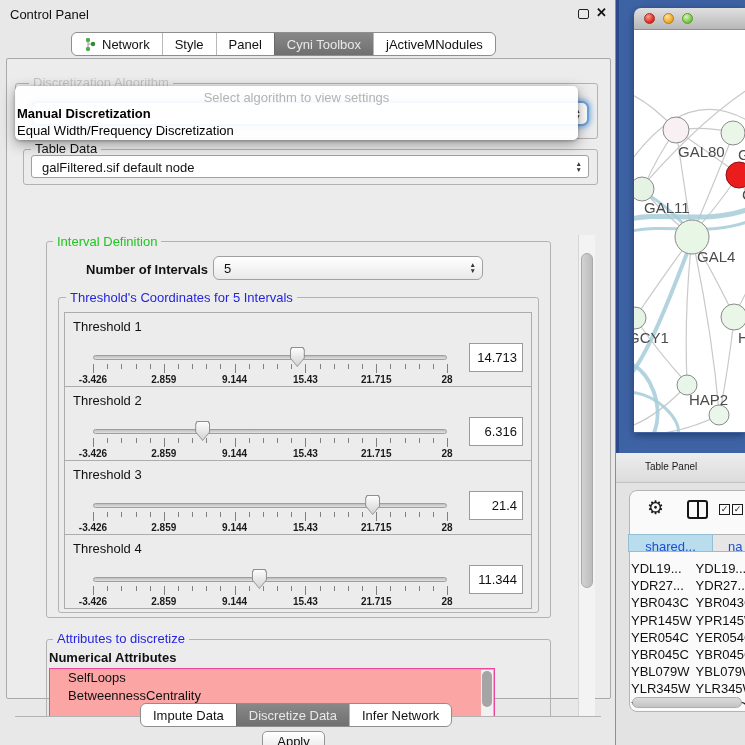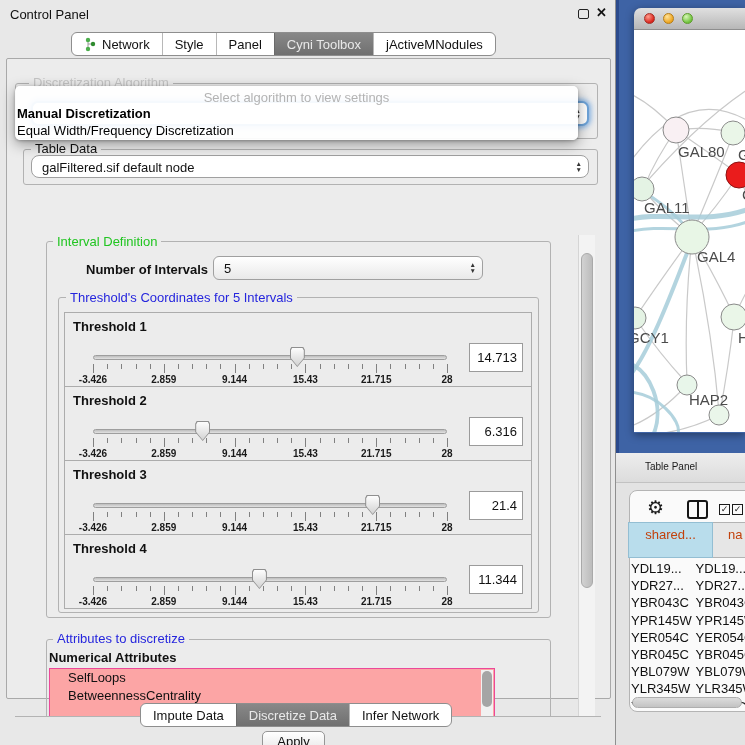--- a/index.html
+++ b/index.html
@@ -30,21 +30,21 @@
 
   .group { position:absolute; border:1px solid #b2b2b2; border-radius:3px; }
   .group-title { position:absolute; font-size:13px; line-height:13px;
     background:#ececec; padding:0 4px; color:#111; z-index:2; }
   .group-title.green { color:#21c521; }
   .group-title.blue  { color:#2525dd; }
   .group-title.washed { color:#c4c4c4; z-index:1; }
 
   
   .combo { position:absolute; background:#fff; border:1px solid #a0a0a0;
-    border-radius:8px; font-size:13px; color:#111; }
+    border-radius:3px; font-size:13px; color:#111; }
   .combo .val { position:absolute; left:10px; top:50%; transform:translateY(-50%); }
   .stepper { position:absolute; right:6px; top:50%; transform:translateY(-50%); text-align:center; }
   .stepper i { display:block; font-style:normal; font-size:6.5px; line-height:6px; color:#333; }
   .algo-combo { left:30px; top:100px; width:558px; height:25px; z-index:5;
     border:2px solid #6ea3d8; box-shadow:0 0 5px 2px rgba(110,165,225,.8); border-radius:7px; }
   .td-combo { left:30px; top:154px; width:558px; height:23px; }
   .mac-combo { background:linear-gradient(#ffffff,#e9e9e9); border-radius:6px; }
 
   
   .popup { position:absolute; left:14px; top:85px; width:563px; height:54px; z-index:40;
@@ -56,21 +56,21 @@
   .popup-opt.bold { font-weight:bold; }
 
   
   .scrollarea { position:absolute; left:14px; top:186px; width:586px; height:482px;
     overflow:hidden; border-bottom:1px solid #b3b3b3;margin-top:48px; }
   .lbl-bold { position:absolute; font-size:13px; font-weight:bold; color:#111; }
 
   .threshold-box { position:absolute; left:49px; width:468px; height:75px;
     border:1px solid #acacac; background:#ececec; }
   .t1{top:77px;} .t2{top:151px;} .t3{top:225px;} .t4{top:299px;}
-  .thr-label { position:absolute; left:8px; top:6px; font-size:13px; font-weight:bold; color:#111; }
+  .thr-label { position:absolute; left:8px; top:6px; font-size:13px; font-weight:normal; color:#111; }
   .slider-track { position:absolute; left:28px; top:42px; width:354px; height:5px;
     background:linear-gradient(#bdbdbd,#e2e2e2); border:1px solid #9e9e9e; border-radius:3px; }
   .slider-handle { position:absolute; top:34px; width:15px; height:20px;
     background:#8f8f8f; clip-path:polygon(10% 0,90% 0,100% 14%,100% 55%,50% 100%,0 55%,0 14%); }
   .slider-handle::after { content:""; position:absolute; left:1px; top:1px; right:1px; bottom:1px;
     background:linear-gradient(#fdfdfd,#d2d2d2);
     clip-path:polygon(10% 0,90% 0,100% 14%,100% 55%,50% 100%,0 55%,0 14%); }
   .ticks { position:absolute; left:28px; top:51px; width:356px; height:10px; }
   .tick { position:absolute; top:0; width:1px; height:5px; background:#808080; }
   .tick.major { height:9px; }
@@ -118,21 +118,21 @@
     background:#fafafa; border:1px solid #b4b4b4; border-radius:8px 0 0 8px; }
 
   .gear-icon { position:absolute; left:647px; top:496px; font-size:19px; color:#1a1a1a; }
   .cols-icon { position:absolute; left:687px; top:500px; width:21px; height:19px;
     border:2px solid #151515; border-radius:3px; }
   .cols-icon::after { content:""; position:absolute; left:7.5px; top:0; width:2px; height:15px; background:#151515; }
   .check-icon { position:absolute; width:11px; height:11px; border:1.5px solid #1a1a1a;
     font-size:9px; line-height:9px; text-align:center; color:#1a1a1a; top:504px; }
   .check-icon.c1 { left:719px; } .check-icon.c2 { left:732px; }
 
-  .tp-colhead { position:absolute; top:522px; height:36px; font-size:13px; color:#c2410c; }
+  .tp-colhead { position:absolute; top:534px; height:18px; font-size:13px; color:#1d4ed8; }
   .tp-colhead.h1 { left:628px; width:85px; background:#b9ddec;
     border:1px solid #93bed3; text-align:center; line-height:24px; }
   .tp-colhead.h2 { left:713px; width:92px; background:#e6e6e6;
     border:1px solid #b3b3b3; border-left:none; padding-left:15px; line-height:24px; }
   .tp-rows { position:absolute; left:628px; top:560px; width:117px; height:145px; overflow:hidden; }
   .tp-row { display:flex; height:17.2px; font-size:13px; color:#111; align-items:center; }
   .tp-row .c1 { width:84px; padding-left:3px; overflow:hidden; white-space:nowrap; }
   .tp-row .c2 { width:70px; padding-left:4px; overflow:hidden; white-space:nowrap; }
   .tp-hscroll { position:absolute; left:632px; top:697px; width:110px; height:11px;
     background:linear-gradient(#dcdcdc,#c3c3c3); border:1px solid #aeaeae; border-radius:6px; }

